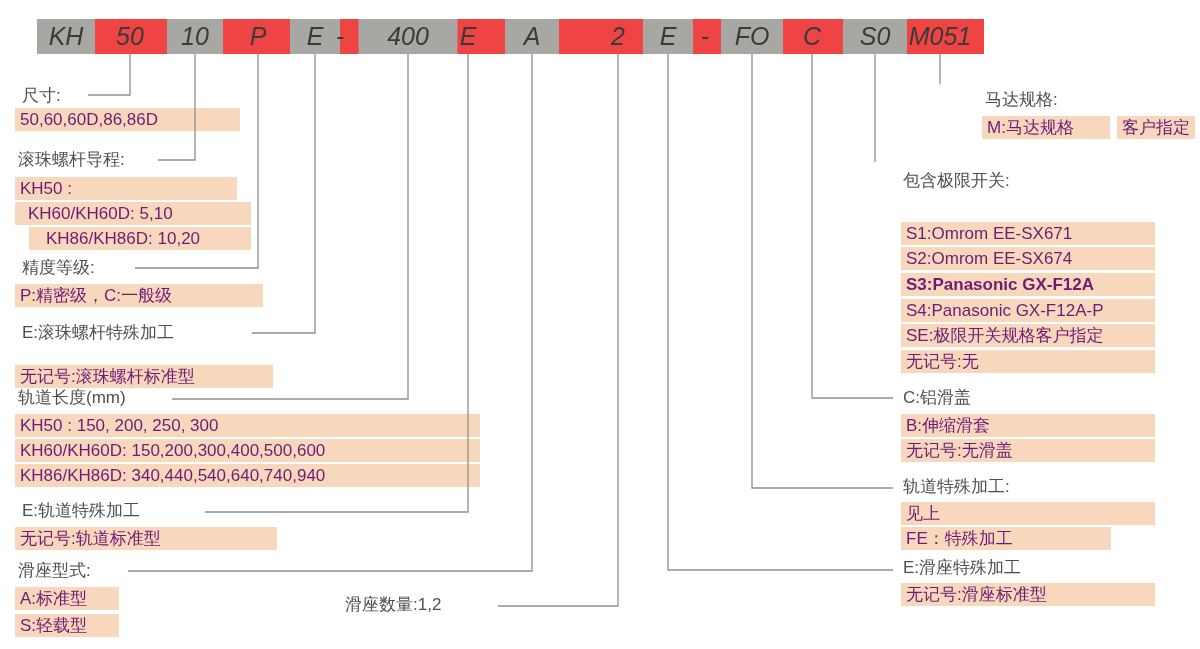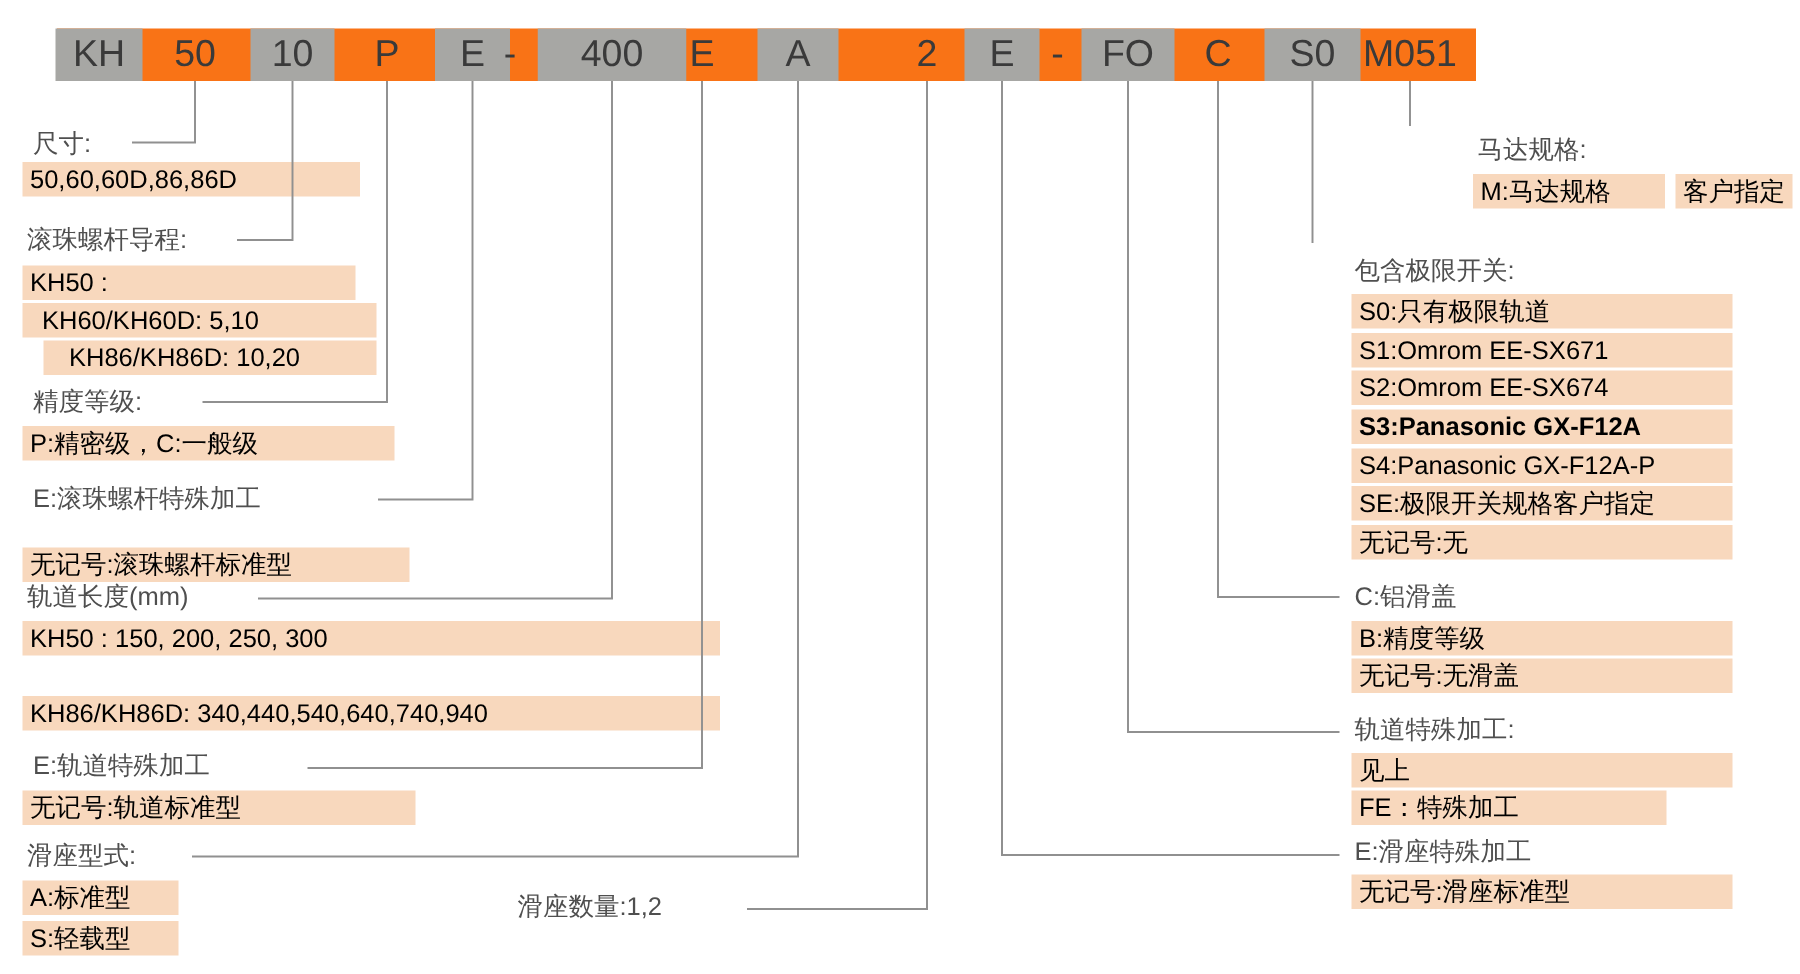--- a/index.html
+++ b/index.html
@@ -3,36 +3,37 @@
 <meta charset="utf-8">
 <style>
   html,body { margin:0; padding:0; background:#ffffff; }
   .page {
     position:relative; width:1200px; height:649px; overflow:hidden;
     background:#ffffff;
     font-family:"Liberation Sans","DejaVu Sans",sans-serif;
   }
   .model-bar {
     position:absolute; left:38px; top:19px; width:946px; height:35px;
-    background:#f97316;
+    background:#ef4444;
+    font-style:italic;
   }
   .seg {
     position:absolute; top:0; height:35px; line-height:35px;
     text-align:center; transform:translateX(-50%);
     font-size:25px; color:#3a3a3a; white-space:nowrap;
   }
   .seg.dark { background:#a7a7a4; }
   svg.lines { position:absolute; left:0; top:0; z-index:1; pointer-events:none; }
   .lbl {
     position:absolute; z-index:2; font-size:17px; color:#4f4f4f;
     line-height:22px; white-space:nowrap;
   }
   .hl {
     position:absolute; z-index:0; height:23px; line-height:23px;
-    background:#f8d8bd; font-size:17px; color:#000000;
+    background:#f8d8bd; font-size:17px; color:#701a75;
     padding-left:5px; box-sizing:border-box; white-space:nowrap;
   }
 </style>
 </head>
 <body>
 
 <div class="page">
 
   <div class="model-bar">
     <span class="seg dark" style="left:28px;  width:58px;">KH</span>
@@ -80,46 +81,46 @@
   <div class="hl" style="left:29px; top:227px; width:222px;padding-left:17px;">KH86/KH86D: 10,20</div>
 
   <div class="lbl" style="left:22px; top:257px;">精度等级:</div>
   <div class="hl" style="left:15px; top:284px; width:248px;">P:精密级，C:一般级</div>
 
   <div class="lbl" style="left:22px; top:322px;">E:滚珠螺杆特殊加工</div>
   <div class="hl" style="left:15px; top:347px; width:258px;margin-top:18px;">无记号:滚珠螺杆标准型</div>
 
   <div class="lbl" style="left:18px; top:387px;">轨道长度(mm)</div>
   <div class="hl" style="left:15px; top:414px; width:465px;">KH50 : 150, 200, 250, 300</div>
+  <div class="hl" style="left:15px; top:439px; width:465px;">KH60/KH60D: 150,200,300,400,500,600</div>
   <div class="hl" style="left:15px; top:464px; width:465px;">KH86/KH86D: 340,440,540,640,740,940</div>
 
   <div class="lbl" style="left:22px; top:500px;">E:轨道特殊加工</div>
   <div class="hl" style="left:15px; top:527px; width:262px;">无记号:轨道标准型</div>
 
   <div class="lbl" style="left:18px; top:560px;">滑座型式:</div>
   <div class="hl" style="left:15px; top:587px; width:104px;">A:标准型</div>
   <div class="hl" style="left:15px; top:614px; width:104px;">S:轻载型</div>
 
   <div class="lbl" style="left:345px; top:594px;">滑座数量:1,2</div>
 
   <div class="lbl" style="left:985px; top:89px;">马达规格:</div>
   <div class="hl" style="left:982px; top:116px; width:128px;">M:马达规格</div>
   <div class="hl" style="left:1117px; top:116px; width:78px;">客户指定</div>
 
   <div class="lbl" style="left:903px; top:170px;">包含极限开关:</div>
-  <div class="hl" style="left:901px; top:196px; width:254px;">S0:只有极限轨道</div>
   <div class="hl" style="left:901px; top:222px; width:254px;">S1:Omrom EE-SX671</div>
   <div class="hl" style="left:901px; top:247px; width:254px;">S2:Omrom EE-SX674</div>
   <div class="hl" style="left:901px; top:273px; width:254px;font-weight:bold;">S3:Panasonic GX-F12A</div>
   <div class="hl" style="left:901px; top:299px; width:254px;">S4:Panasonic GX-F12A-P</div>
   <div class="hl" style="left:901px; top:350px; width:254px;">无记号:无</div>
   <div class="hl" style="left:901px; top:324px; width:254px;">SE:极限开关规格客户指定</div>
 
   <div class="lbl" style="left:903px; top:387px;">C:铝滑盖</div>
-  <div class="hl" style="left:901px; top:414px; width:254px;">B:精度等级</div>
+  <div class="hl" style="left:901px; top:414px; width:254px;">B:伸缩滑套</div>
   <div class="hl" style="left:901px; top:439px; width:254px;">无记号:无滑盖</div>
 
   <div class="lbl" style="left:903px; top:476px;">轨道特殊加工:</div>
   <div class="hl" style="left:901px; top:502px; width:254px;">见上</div>
   <div class="hl" style="left:901px; top:527px; width:210px;">FE：特殊加工</div>
 
   <div class="lbl" style="left:903px; top:557px;">E:滑座特殊加工</div>
   <div class="hl" style="left:901px; top:583px; width:254px;">无记号:滑座标准型</div>
 
 </div>

